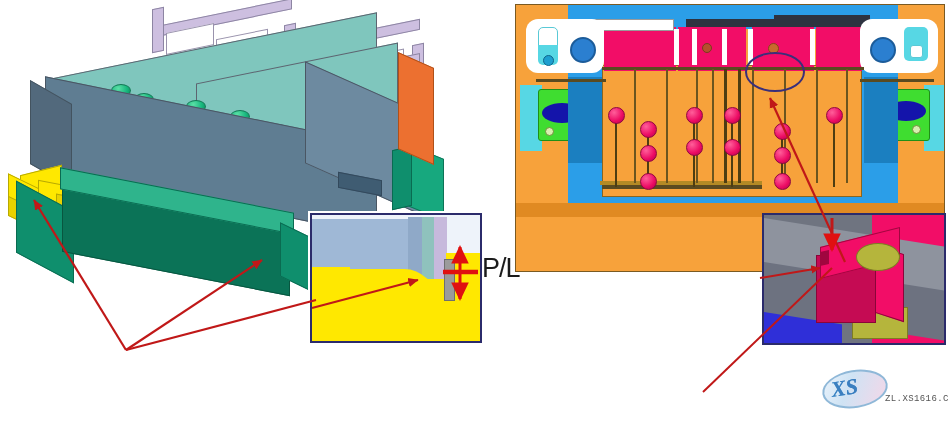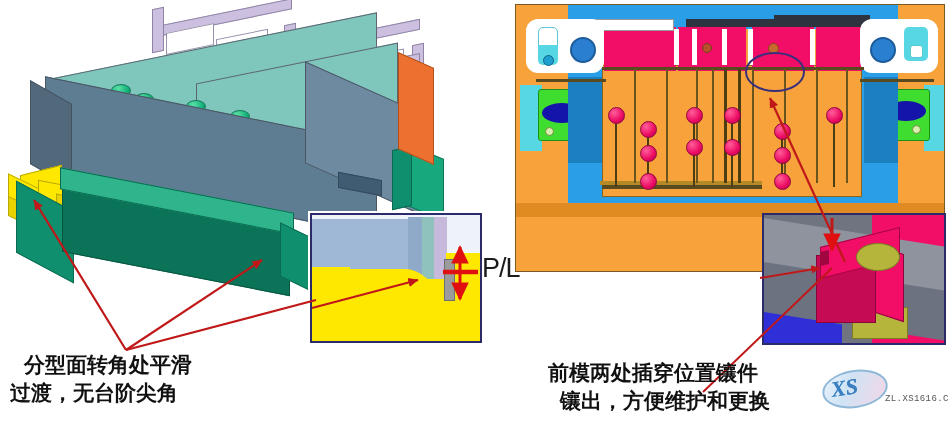--- a/index.html
+++ b/index.html
@@ -410,29 +410,21 @@
 
     <path d="M703,392 L832,268" stroke="#c01818" stroke-width="2" fill="none"></path>
     <path d="M845,262 L770,98" stroke="#c01818" stroke-width="2.2" fill="none" marker-end="url(#ah)"></path>
 
     <path d="M760,278 L820,268" stroke="#c01818" stroke-width="2" fill="none" marker-end="url(#ah)"></path>
     <path d="M832,218 L832,250" stroke="#c01818" stroke-width="3" fill="none" marker-end="url(#ah2)"></path>
   </svg>
 
   <div class="abs lbl" id="pl-label">P/L</div>
 
-  <div class="caption" id="caption-left">
-    <span>分型面转角处平滑</span>
-    <span class="l2">过渡，无台阶尖角</span>
-  </div>
-
-  <div class="caption" id="caption-right">
-    <span>前模两处插穿位置镶件</span>
-    <span class="l2">镶出，方便维护和更换</span>
-  </div>
+
 
   <div class="abs" id="watermark">
     <div id="wm-ell"></div>
     <div id="wm-xs">XS</div>
     <div id="wm-url">ZL.XS1616.COM</div>
   </div>
 
 </div>
 
 </body></html>

